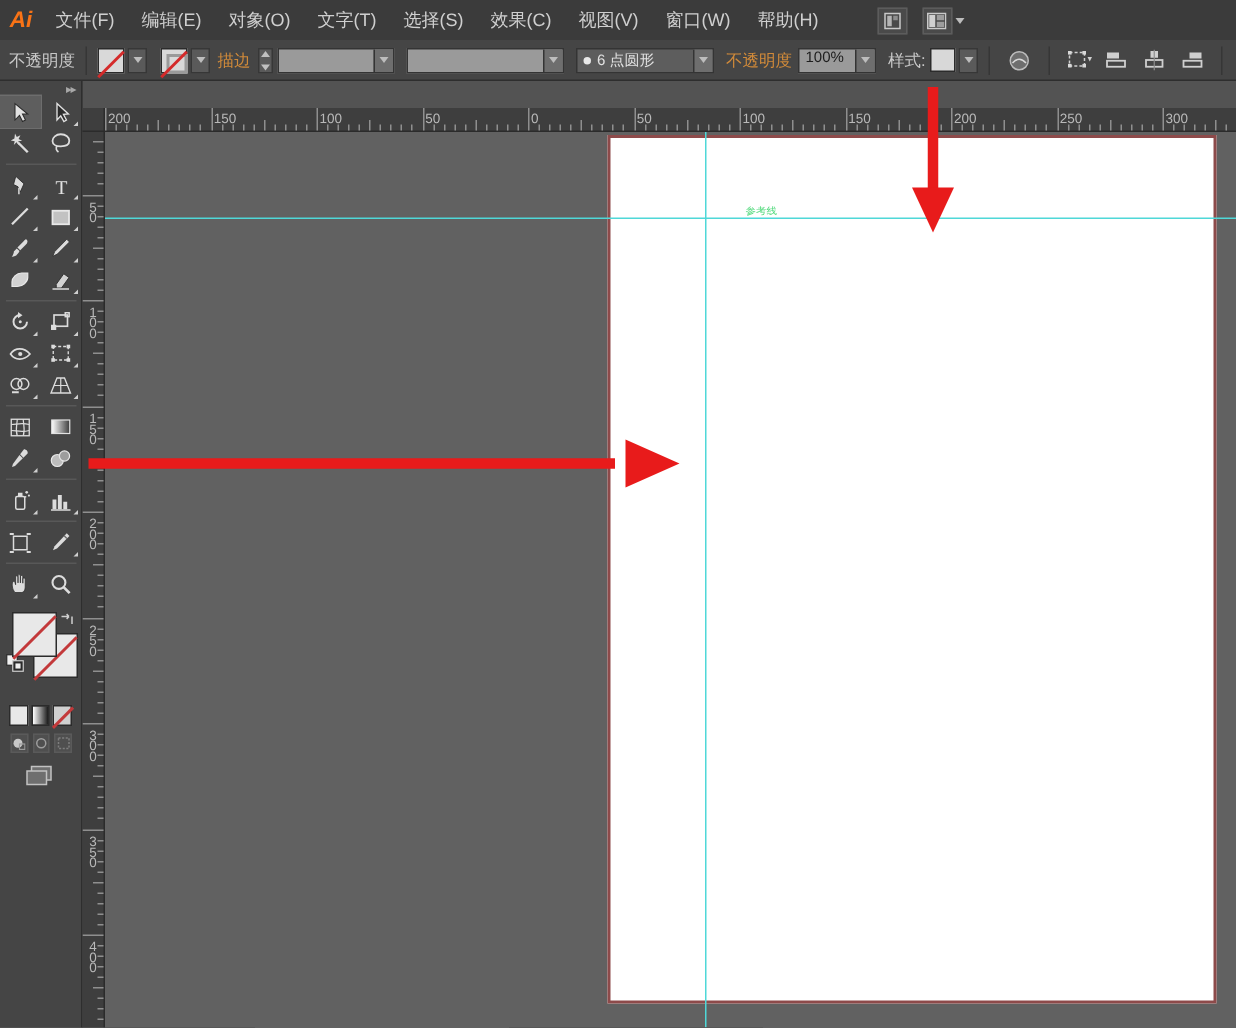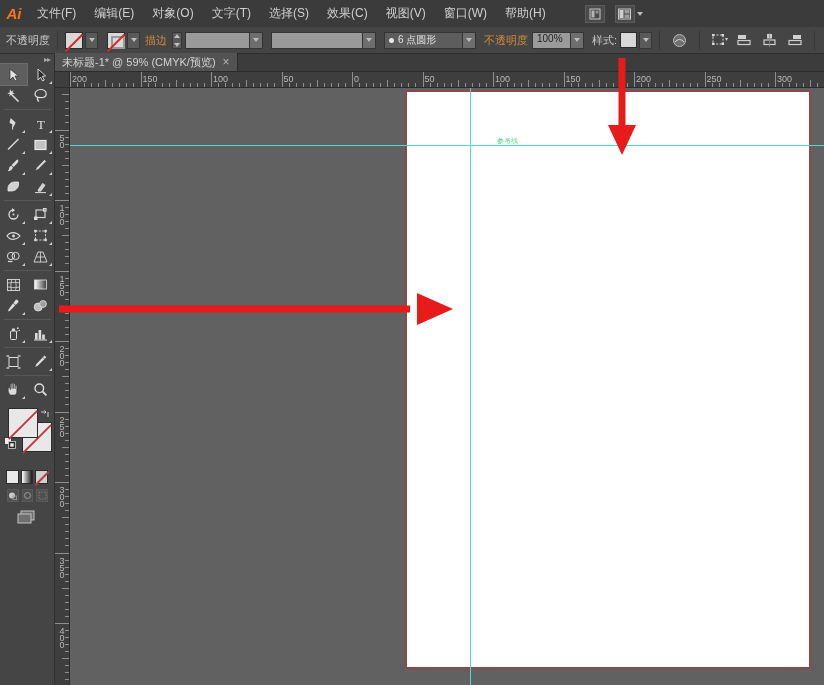--- a/index.html
+++ b/index.html
@@ -371,26 +371,20 @@
     <div class="ctl-ico">
       <svg width="16" height="14" viewBox="0 0 16 14">
         <rect x="6" y="2" width="8" height="4" fill="#cfcfcf"></rect>
         <rect x="2" y="7.5" width="12" height="4" fill="none" stroke="#cfcfcf" stroke-width="1.2"></rect>
       </svg>
     </div>
     <div class="ctl-sep"></div>
 
   </div>
 
-  <div class="tabbar">
-    <div class="doctab">
-      <span class="ttl">未标题-1* @ 59% (CMYK/预览)</span>
-      <span class="cls">×</span>
-    </div>
-  </div>
 
   <div class="toolpanel">
     <div class="tp-grip">
         <span>▸▸</span>
       </div>
     <div class="tool-grid">
 
       <div class="tool sel">
         <svg width="14" height="14" viewBox="0 0 14 14">
             <path d="M3 1 L3 12 L6 9 L8 13 L10 12 L8 8 L11.5 8 Z" fill="#e2e2e2" stroke="#2b2b2b" stroke-width="0.7"></path>

